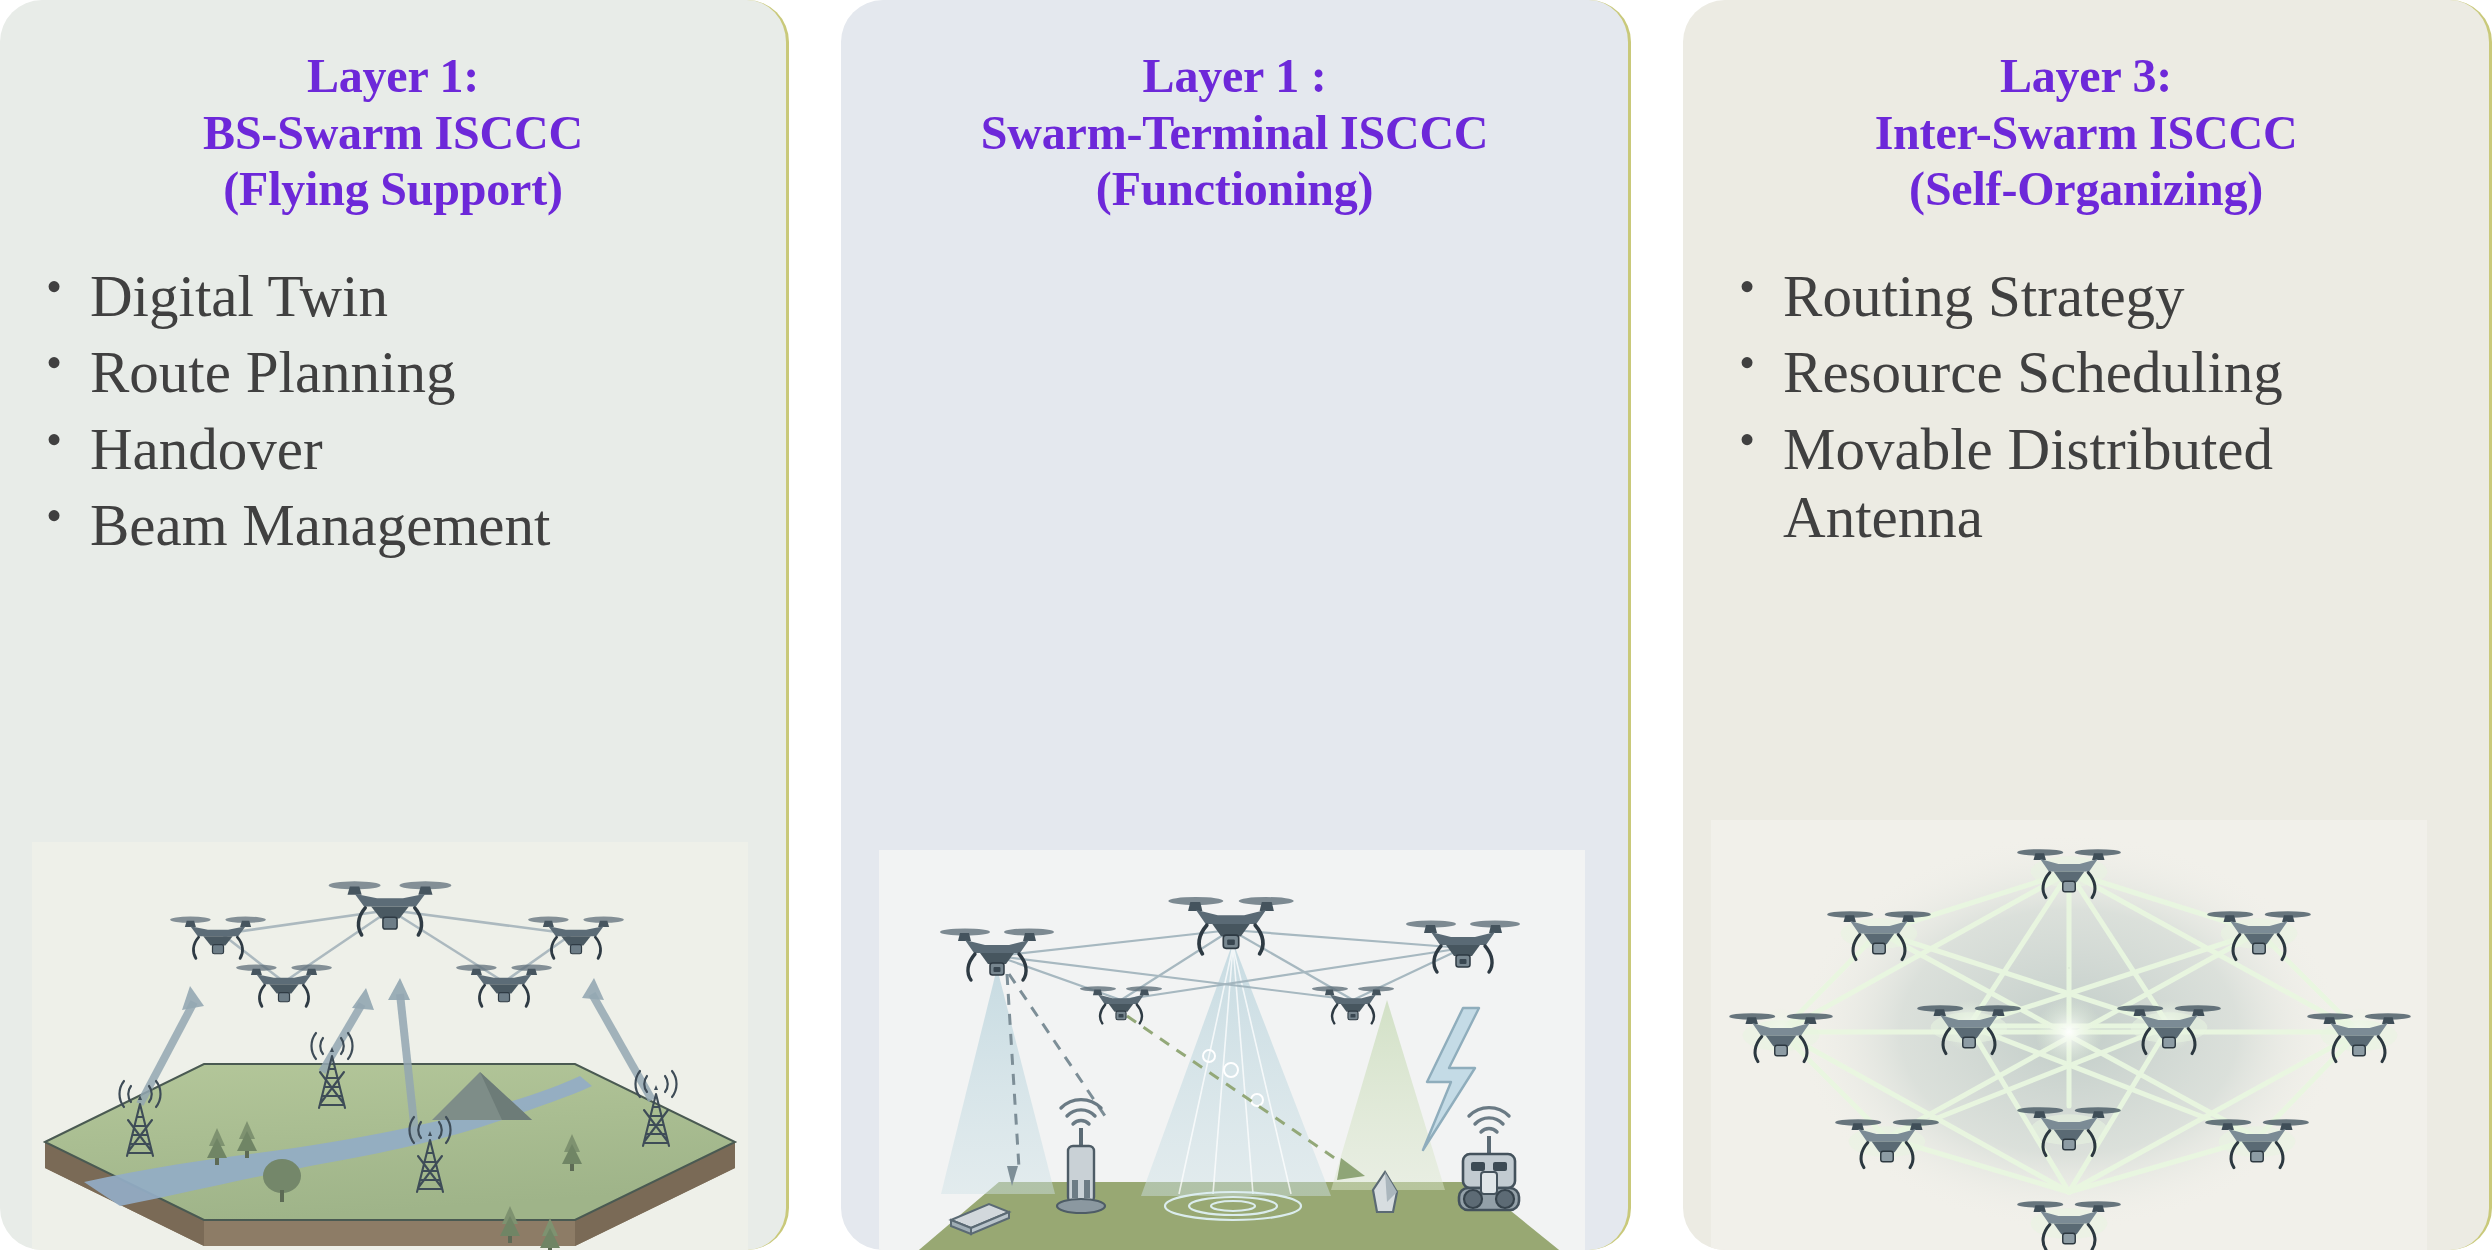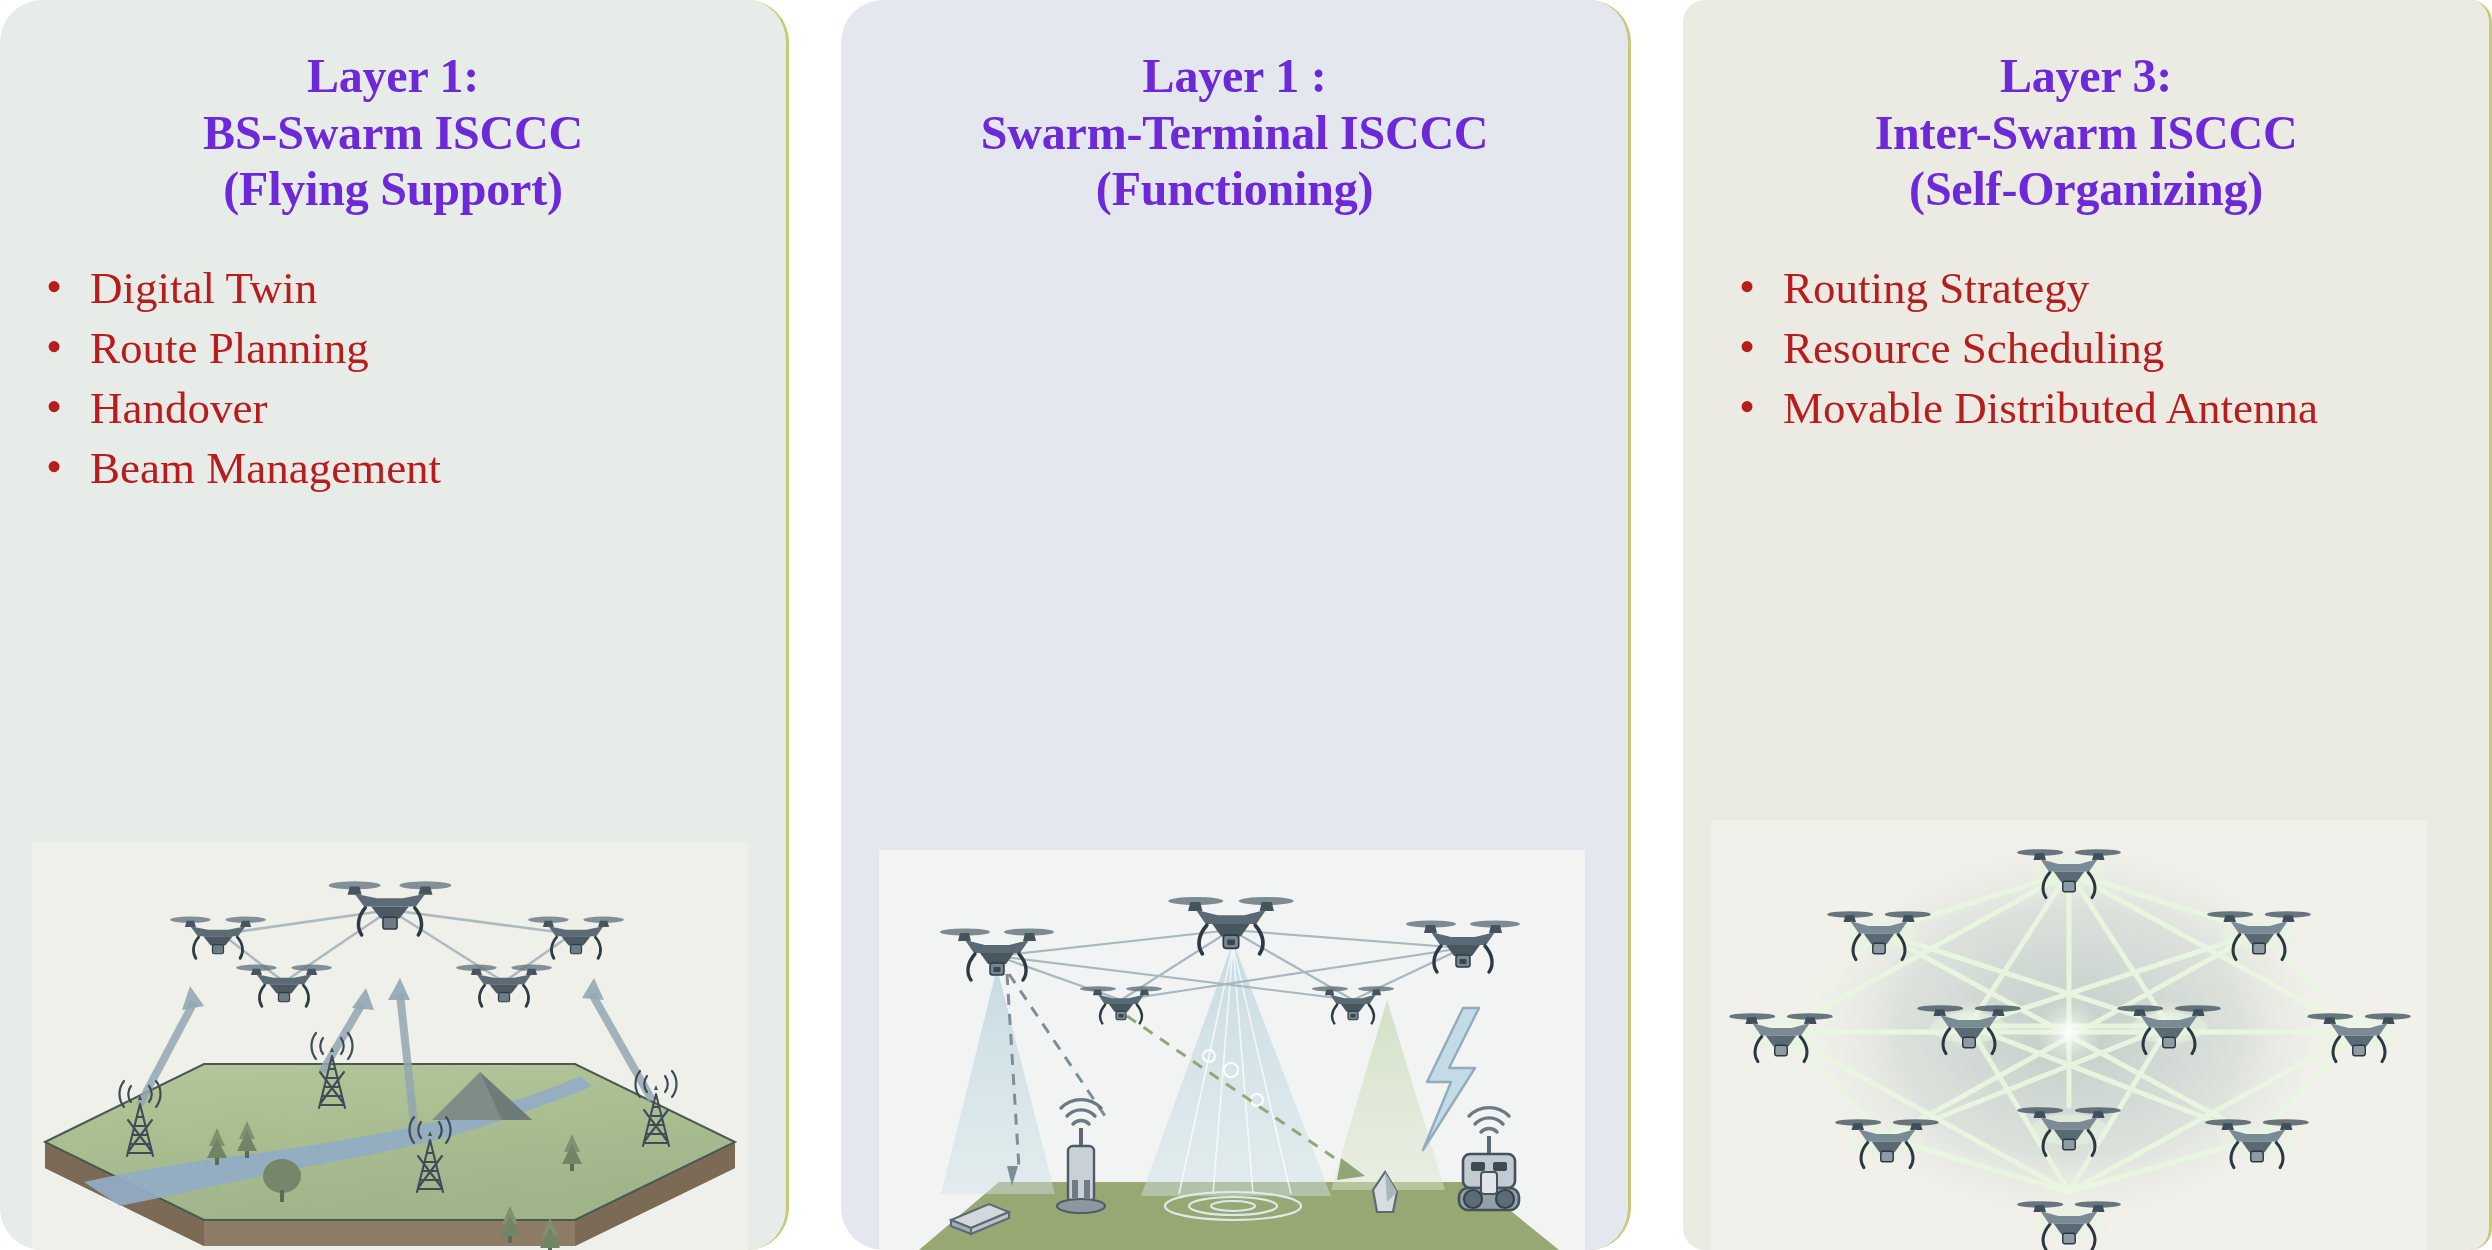--- a/index.html
+++ b/index.html
@@ -27,21 +27,21 @@
     position: relative;
     border-radius: 42px;
     box-sizing: border-box;
     padding: 0;
     overflow: hidden;
     display: flex;
     flex-direction: column;
   }
   .card.c1 { width: 794px;  background: #e8ece8; border-right: 3px solid #c9c97a; }
   .card.c2 { width: 795px;  background: #e4e8ee; border-right: 3px solid #c9c97a; }
-  .card.c3 { width: 814px;  background: #ecebe3; border-right: 3px solid #0ea5e9; border-radius: 22px; }
+  .card.c3 { width: 814px;  background: #ecebe3; border-right: 3px solid #0ea5e9; }
 
   
   .card-title {
     text-align: center;
     font-weight: bold;
     font-size: 48px;
     line-height: 1.18;
     color: #6d28d9;
     letter-spacing: -0.2px;
     margin: 0;
@@ -50,22 +50,22 @@
   .c1 .card-title { padding-top: 48px; }
   .c2 .card-title { padding-top: 48px; }
   .c3 .card-title { padding-top: 48px; }
   .card-title .tline { display: block; white-space: nowrap; }
 
   
   .bullets {
     list-style: none;
     margin: 0;
     padding: 0;
-    color: #b91c1c;
-    font-size: 45px;
+    color: #404040;
+    font-size: 59px;
     line-height: 1.16;
   }
   .c1 .bullets { padding: 44px 0 0 44px; }
   .c2 .bullets { padding: 46px 0 0 52px; }
   .c3 .bullets { padding: 44px 0 0 54px; }
   .bullets li {
     position: relative;
     padding-left: 46px;
     margin-bottom: 8px;
     max-width: 640px;

